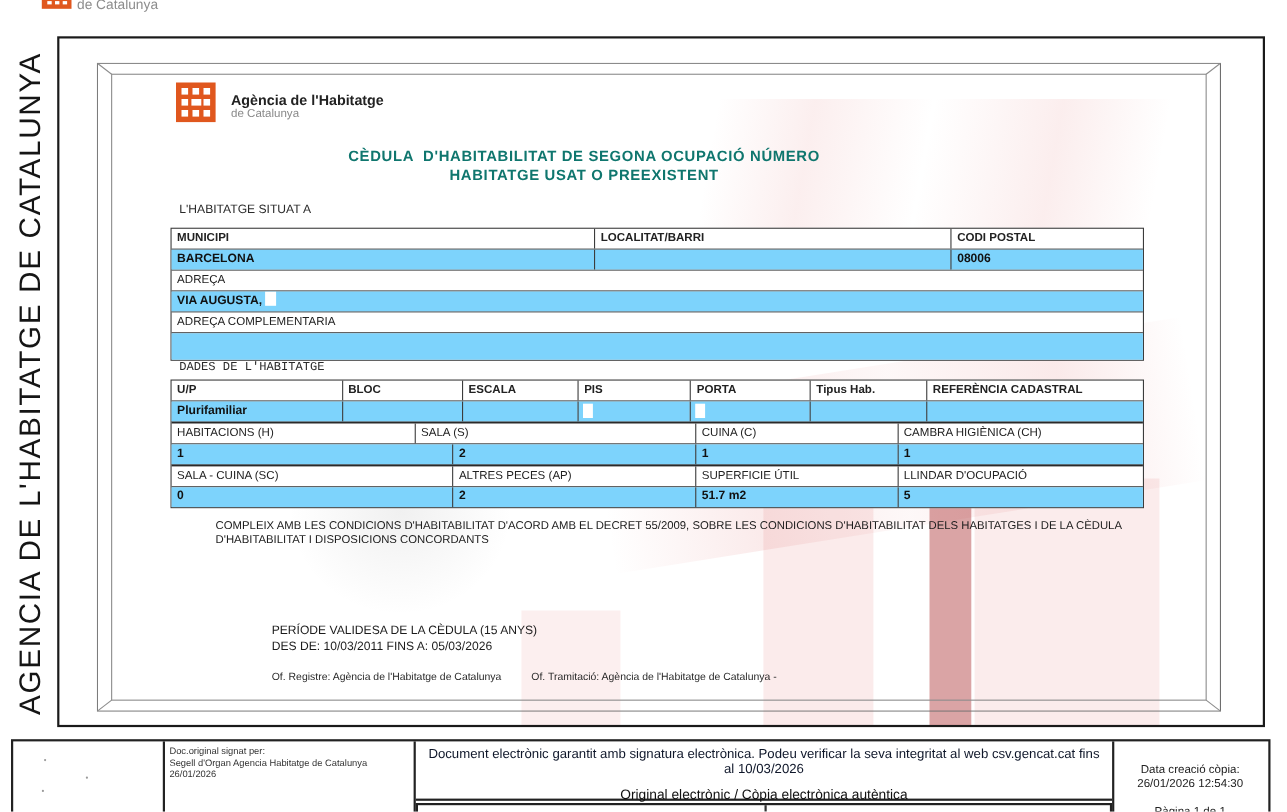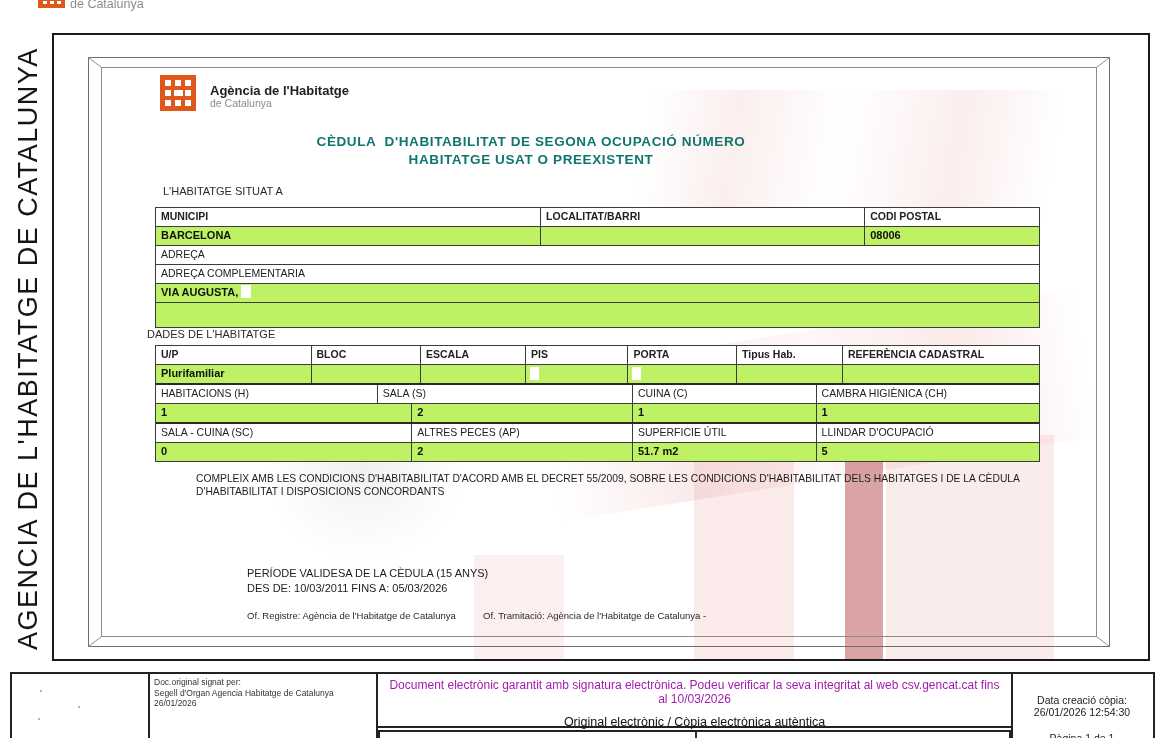--- a/index.html
+++ b/index.html
@@ -52,21 +52,21 @@
   .sec-label { position:absolute; font-size:11px; color:#2a2a2a; }
 
   
   .tbl { position:absolute; left:101px; width:885px; border:1px solid #3c3c3c; background:#fff; }
   .row { display:flex; border-top:1px solid #3c3c3c; }
   .row:first-child { border-top:none;font-weight:bold; }
   .row.thick { border-top:2px solid #2a2a2a; }
   .cell { position:relative; height:18px; line-height:17px; padding-left:5px; overflow:hidden;
           border-left:1px solid #3c3c3c; font-size:10.5px; color:#222; white-space:nowrap; }
   .cell:first-child { border-left:none; }
-  .row.val .cell { background:#bef264; font-weight:bold; font-size:11px; color:#111; }
+  .row.val .cell { background:#7dd3fc; font-weight:bold; font-size:11px; color:#111; }
   .row.tall .cell { height:24px; }
   .full { width:100%; }
 
   .redact { display:inline-block; width:10px; height:13px; background:#fff; vertical-align:-2px; margin-left:3px; }
   .redact.sm { position:absolute; left:4px; top:2px; width:9px; height:13px; margin:0; }
 
   
   .c-mun { width:43.5%; } .c-loc { width:36.7%; } .c-cp { width:19.8%; }
   
   .d-up{width:17.5%;} .d-bloc{width:12.4%;} .d-esc{width:11.9%;} .d-pis{width:11.6%;}
@@ -84,21 +84,21 @@
   
   .footer { position:absolute; left:10px; top:672px; width:1145px; height:80px;
     border:2px solid #222; display:flex; background:#fff; }
   .f-cell { position:relative; border-left:2px solid #222; }
   .f-cell:first-child { border-left:none; }
   .f-c1 { width:136px; }
   .f-c1 .dot { position:absolute; width:2px; height:2px; background:#9a9a9a; border-radius:50%; }
   .f-c2 { width:228px; padding:3px 4px; font-size:8.5px; line-height:10.5px; color:#333; }
   .f-c3 { width:635px; }
   .f-box1 { height:54px; border-bottom:2px solid #222; text-align:center; padding:4px 8px 0 8px; }
-  .f-verify { font-size:12px; line-height:14px; color:#a21caf; }
+  .f-verify { font-size:12px; line-height:14px; color:#0f172a; }
   .f-auth { font-size:12.5px; color:#111; margin-top:9px; }
   .f-box2 { margin:2px 0 0 0; height:30px; border:2px solid #222; border-bottom:none; position:relative; }
   .f-box2 .tick { position:absolute; left:50%; top:0; width:2px; height:6px; background:#333; }
   .f-c4 { width:140px; text-align:center; font-size:10.5px; line-height:12px; color:#222; padding-top:20px; }
   .f-page { margin-top:14px; font-size:10.5px; color:#222; }
 </style>
 </head>
 <body>
 
 <div class="screen">
@@ -163,32 +163,32 @@
         <div class="cell c-cp">CODI POSTAL</div>
       </div>
       <div class="row val">
         <div class="cell c-mun">BARCELONA</div>
         <div class="cell c-loc"></div>
         <div class="cell c-cp">08006</div>
       </div>
       <div class="row hdr">
         <div class="cell full">ADREÇA</div>
       </div>
+      <div class="row val">
+        <div class="cell full"><span>VIA AUGUSTA,</span><span class="redact"></span></div>
+      </div>
       <div class="row hdr">
         <div class="cell full">ADREÇA COMPLEMENTARIA</div>
-      </div>
-      <div class="row val">
-        <div class="cell full"><span>VIA AUGUSTA,</span><span class="redact"></span></div>
       </div>
       <div class="row val tall">
         <div class="cell full"></div>
       </div>
     </div>
 
-    <div class="sec-label" style="left:93px;top:293px;">DADES DE L'HABITATGE</div>
+    <div class="sec-label" style="left:109px;top:293px;font-family:Liberation Mono, monospace;">DADES DE L'HABITATGE</div>
 
     <div class="tbl" style="top:310px;">
       <div class="row hdr">
         <div class="cell d-up">U/P</div>
         <div class="cell d-bloc">BLOC</div>
         <div class="cell d-esc">ESCALA</div>
         <div class="cell d-pis">PIS</div>
         <div class="cell d-porta">PORTA</div>
         <div class="cell d-tipus">Tipus Hab.</div>
         <div class="cell d-ref">REFERÈNCIA CADASTRAL</div>

